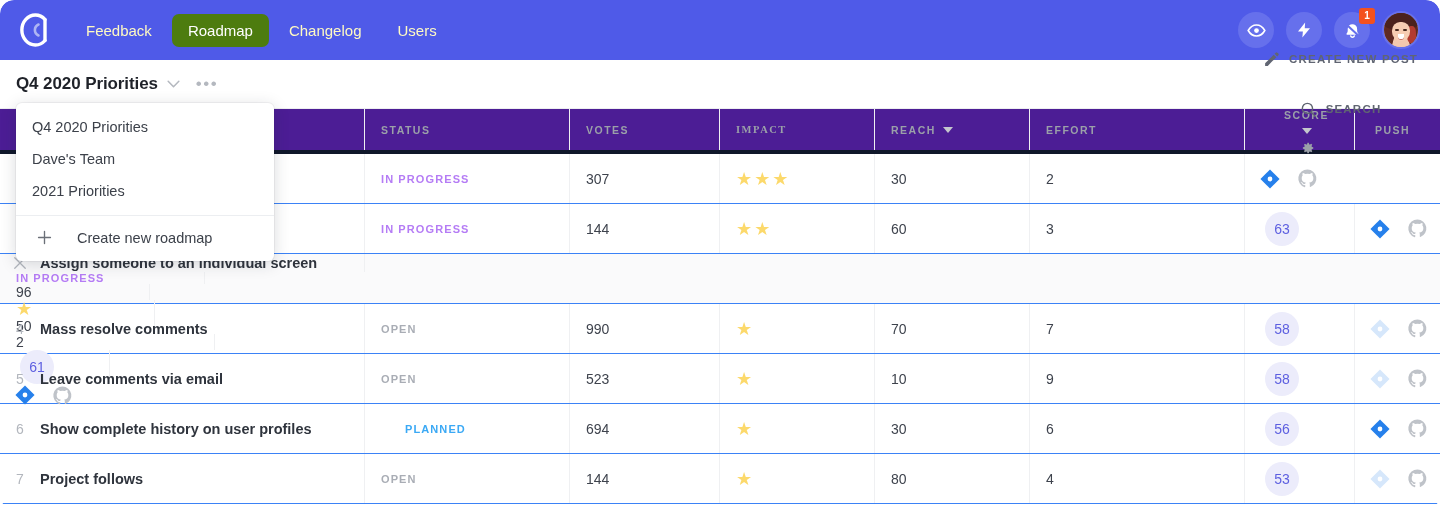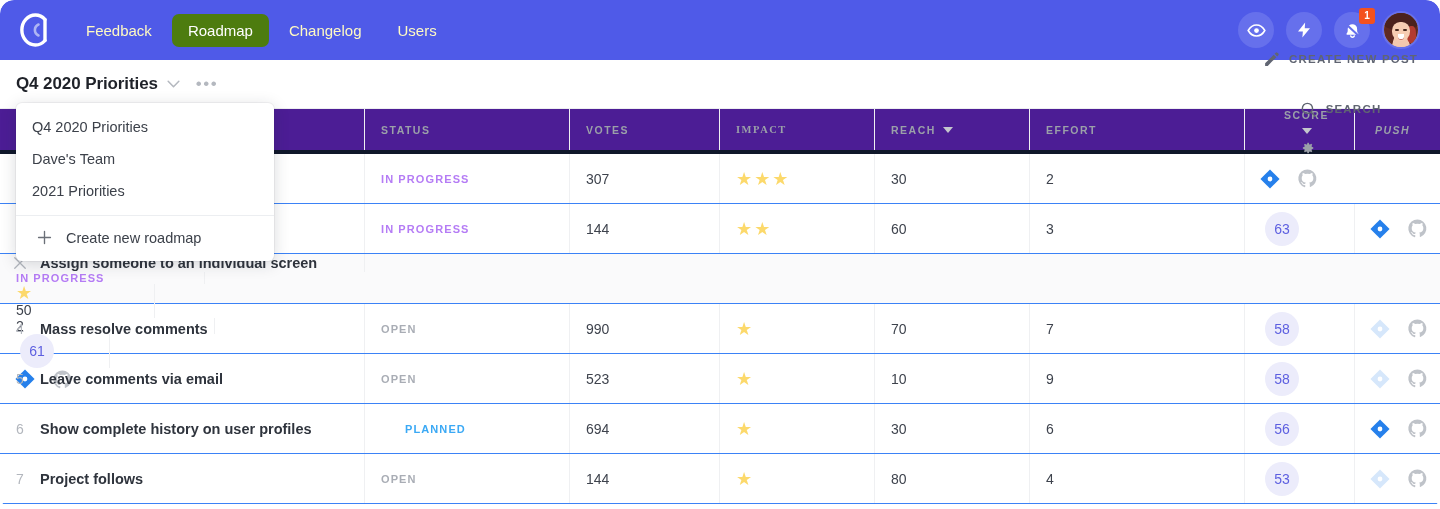--- a/index.html
+++ b/index.html
@@ -205,21 +205,21 @@
     height: 100%;
   }
   
   .c-title  { width: 365px; border-right: 1px solid #eff0f2; padding-left: 0; }
   .c-status { width: 205px; border-right: 1px solid #eff0f2; }
   .c-votes  { width: 150px; border-right: 1px solid #eff0f2; }
   .c-impact { width: 155px; border-right: 1px solid #eff0f2; font-family: Liberation Serif, serif; }
   .c-reach  { width: 155px; border-right: 1px solid #eff0f2; }
   .c-effort { width: 215px; border-right: 1px solid #eff0f2; }
   .c-score  { width: 110px; border-right: 1px solid #eff0f2; justify-content:flex-start; padding-left: 20px;}
-  .c-push   { width: 85px; padding-left: 14px; font-style: italic; }
+  .c-push   { width: 85px; padding-left: 14px; }
 
   .thead .c-title { padding-left: 16px; }
   .thead .c-score { padding-left: 14px; flex-direction: column; }
   .thead .c-push  { padding-left: 20px; }
 
   .rank {
     width: 40px;
     text-align: center;
     color: #b2b6bd;
     font-size: 14px;
@@ -281,21 +281,21 @@
     padding: 8px 16px;
     font-size: 14.5px;
     color: #3c414a;
     cursor: pointer;
     white-space: nowrap;
   }
   .dd-sep { height: 1px; background: #eceef1; margin-top: 8px; }
   .dd-create {
     display: flex;
     align-items: center;
-    gap: 13px;
+    gap: 24px;
     padding: 13px 16px 15px 20px;
     font-size: 14.5px;
     color: #3c414a;
     cursor: pointer;
   }
   .dd-plus { color:#6b7078; display:inline-flex; }
 </style>
 </head>
 <body>
 
@@ -509,20 +509,23 @@
       <div class="rank">
               <svg width="18" height="18" viewBox="0 0 24 24" fill="none" stroke="#b2b6bd" stroke-width="1.7" stroke-linecap="round">
                 <path d="M5 5 19 19M19 5 5 19"></path>
               </svg>
             </div>
       <div class="title-txt">Assign someone to an individual screen</div>
     </div>
     <div class="cell c-status">
       <span class="status st-inprogress">IN PROGRESS</span>
     </div>
+    <div class="cell c-votes">
+            <span>96</span>
+          </div>
     <div class="cell c-impact">
             <span class="stars">
               <span class="star">★</span>
             </span>
           </div>
     <div class="cell c-reach">
             <span>50</span>
           </div>
     <div class="cell c-effort">
             <span>2</span>

